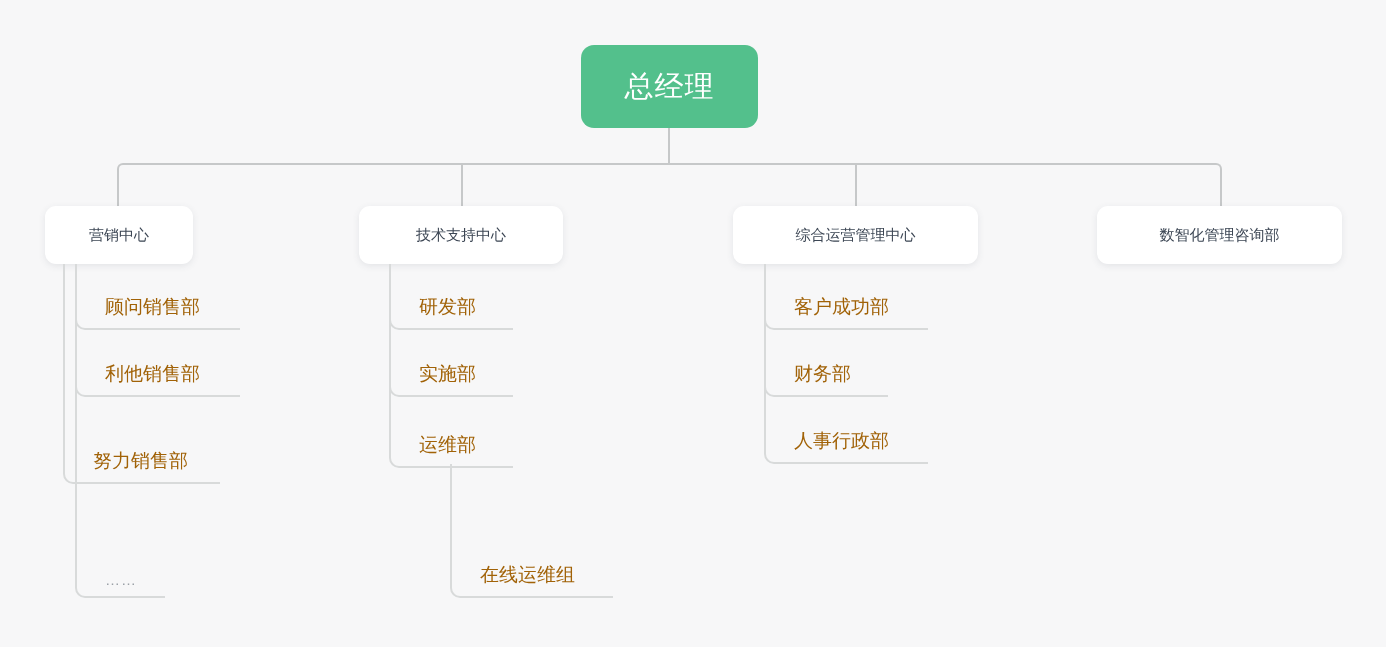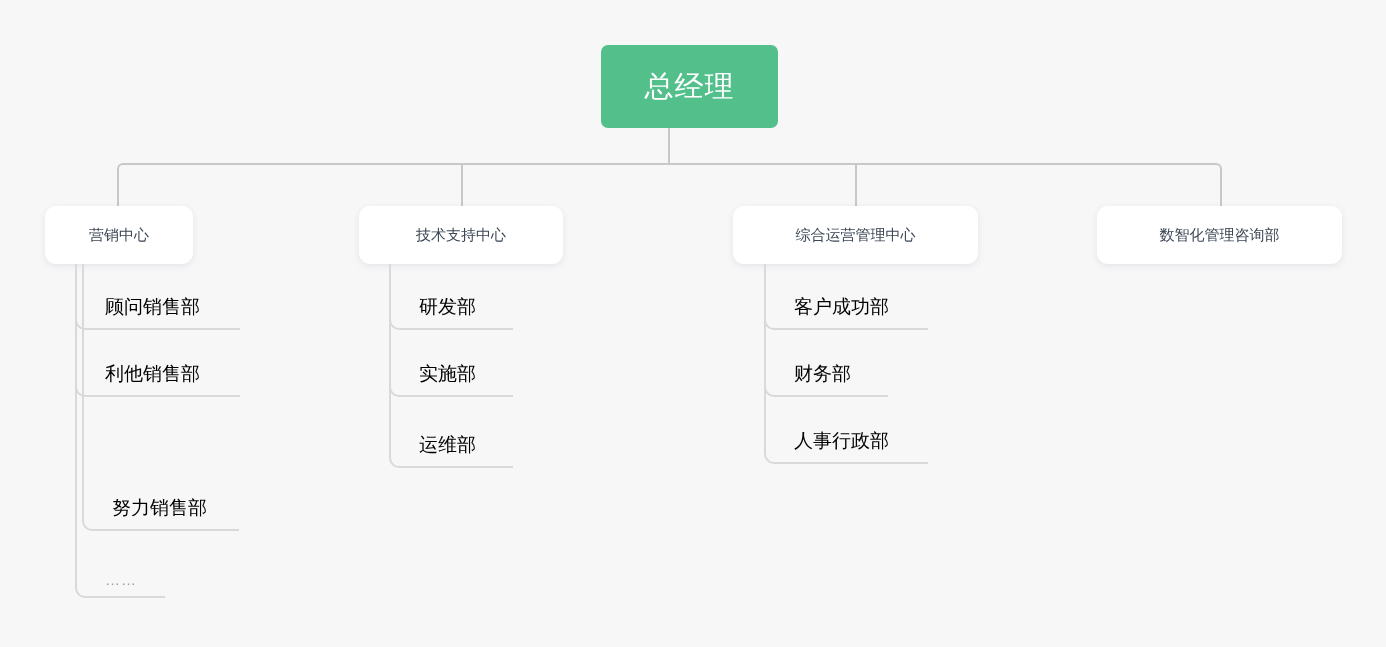--- a/index.html
+++ b/index.html
@@ -20,29 +20,28 @@
     height: 647px;
   }
 
   
   .root-node {
     position: absolute;
     left: 581px;
     top: 45px;
     width: 177px;
     height: 83px;
-    border-radius: 7px;
+    border-radius: 13px;
     background: #53c08c;
     color: #ffffff;
     font-size: 29px;
     line-height: 83px;
     text-align: center;
     letter-spacing: 1px;
     box-sizing: border-box;
-    margin-left: 20px;
   }
 
   
   .v-line {
     position: absolute;
     width: 2px;
     background: #c6c8c9;
   }
   
   .bus-bar {
@@ -76,21 +75,21 @@
     box-sizing: border-box;
     border-left: 2px solid #d8dada;
     border-bottom: 2px solid #d8dada;
     border-bottom-left-radius: 10px;
   }
   .leaf-label {
     position: absolute;
     left: 28px;
     bottom: 8px;
     font-size: 19px;
-    color: #000000;
+    color: #a16207;
     white-space: nowrap;
   }
   .leaf-label.ellipsis {
     font-size: 15px;
     color: #9aa0a6;
     letter-spacing: 1px;
   }
 </style>
 </head>
 <body>
@@ -113,37 +112,40 @@
   <div class="dept-box" style="left:733px; top:206px; width:245px;">综合运营管理中心</div>
 
   <div class="dept-box" style="left:1097px; top:206px; width:245px;">数智化管理咨询部</div>
 
   <div class="leaf" style="left:75px; top:264px; width:165px; height:66px;">
     <span class="leaf-label">顾问销售部</span>
   </div>
   <div class="leaf" style="left:75px; top:264px; width:165px; height:133px;">
     <span class="leaf-label">利他销售部</span>
   </div>
-  <div class="leaf" style="left:82px; top:264px; width:157px; height:267px;">
+  <div class="leaf" style="left:63px; top:264px; width:157px; height:220px;">
     <span class="leaf-label">努力销售部</span>
   </div>
   <div class="leaf" style="left:75px; top:264px; width:90px; height:334px;">
     <span class="leaf-label ellipsis">……</span>
   </div>
 
   <div class="leaf" style="left:389px; top:264px; width:124px; height:66px;">
     <span class="leaf-label">研发部</span>
   </div>
   <div class="leaf" style="left:389px; top:264px; width:124px; height:133px;">
     <span class="leaf-label">实施部</span>
   </div>
   <div class="leaf" style="left:389px; top:268px; width:124px; height:200px;">
     <span class="leaf-label">运维部</span>
   </div>
 
+  <div class="leaf" style="left:450px; top:464px; width:163px; height:134px;">
+    <span class="leaf-label">在线运维组</span>
+  </div>
 
   <div class="leaf" style="left:764px; top:264px; width:164px; height:66px;">
     <span class="leaf-label">客户成功部</span>
   </div>
   <div class="leaf" style="left:764px; top:264px; width:124px; height:133px;">
     <span class="leaf-label">财务部</span>
   </div>
   <div class="leaf" style="left:764px; top:264px; width:164px; height:200px;padding-left:34px;">
     <span class="leaf-label">人事行政部</span>
   </div>

